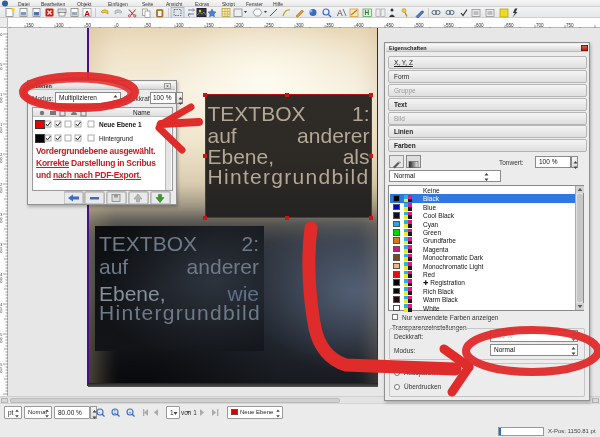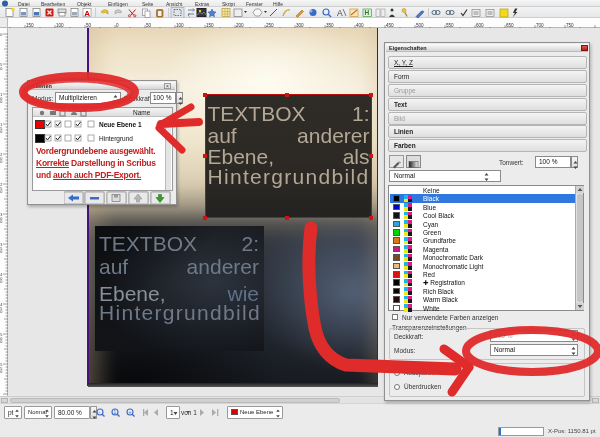--- a/index.html
+++ b/index.html
@@ -657,21 +657,21 @@
             <rect x="46" y="2" width="5" height="5" fill="none" stroke="#777"></rect>
           </g>
         </svg>
     </div>
     <div class="abs" style="left:2px;top:12px;width:10px;height:9px;background:#e00;border:1px solid #333"></div>
     <div class="abs" style="left:2px;top:26px;width:10px;height:9px;background:#000;border:1px solid #333"></div>
     <span style="position:absolute;left:66px;top:13px;font-size:6.5px;font-weight:bold;color:#111">Neue Ebene 1</span>
     <span style="position:absolute;left:66px;top:27px;font-size:6.5px;color:#111">Hintergrund</span>
     <div class="red" style="position:absolute;left:3px;top:38px;font-size:8.5px;font-weight:bold;letter-spacing:-0.25px;white-space:nowrap">Vordergrundebene ausgewählt.</div>
     <div class="red" style="position:absolute;left:3px;top:50px;font-size:8.5px;font-weight:bold;letter-spacing:-0.25px;white-space:nowrap"><u>Korrekte</u> Darstellung in Scribus</div>
-    <div class="red" style="position:absolute;left:3px;top:62px;font-size:8.5px;font-weight:bold;letter-spacing:-0.25px;white-space:nowrap">und <u>auch auch PDF-Export.</u></div>
+    <div class="red" style="position:absolute;left:3px;top:62px;font-size:8.5px;font-weight:bold;letter-spacing:-0.25px;white-space:nowrap">und <u>nach nach PDF-Export.</u></div>
   <div style="position:absolute;right:1px;top:10px;width:6px;height:72px;background:#e4e4e4;border-left:1px solid #bbb"></div>
     </div>
   <svg class="abs" style="left:0;top:26px" width="150" height="84" viewBox="0 0 150 84" id="lychecks">
       <rect x="17" y="14" width="6" height="6" fill="#fff" stroke="#888" stroke-width="0.7"></rect>
       <path d="M18,17 l1.5,2 l3,-4" stroke="#222" stroke-width="1" fill="none"></path>
       <rect x="17" y="28" width="6" height="6" fill="#fff" stroke="#888" stroke-width="0.7"></rect>
       <path d="M18,31 l1.5,2 l3,-4" stroke="#222" stroke-width="1" fill="none"></path>
       <rect x="27" y="14" width="6" height="6" fill="#fff" stroke="#888" stroke-width="0.7"></rect>
       <path d="M28,17 l1.5,2 l3,-4" stroke="#222" stroke-width="1" fill="none"></path>
       <rect x="27" y="28" width="6" height="6" fill="#fff" stroke="#888" stroke-width="0.7"></rect>

